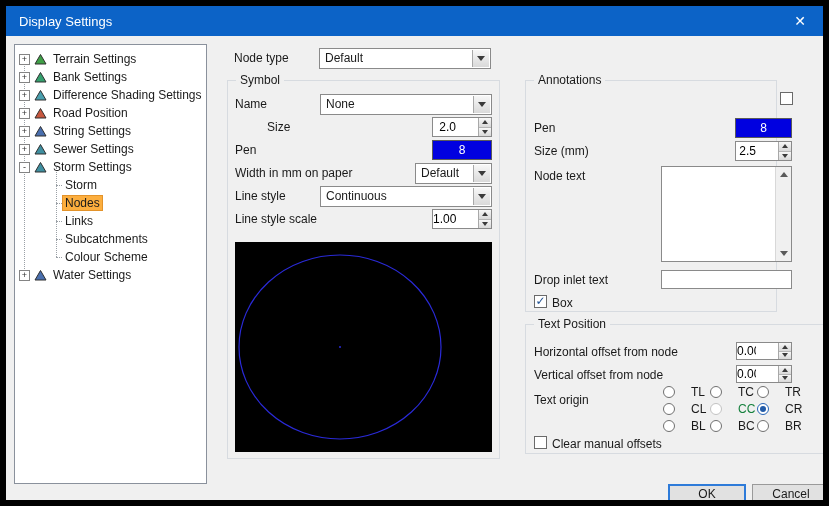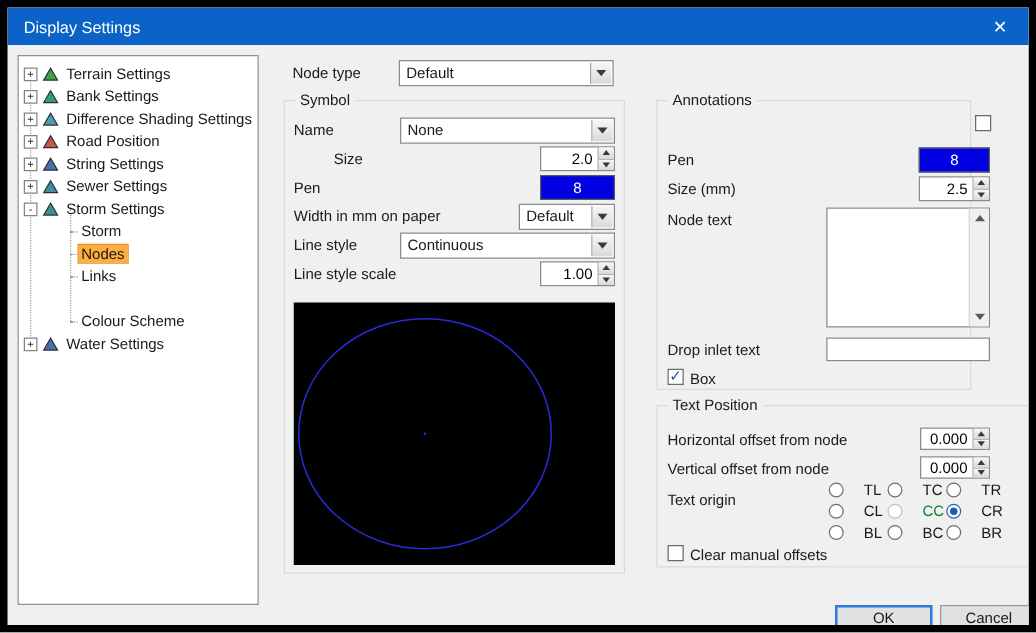--- a/index.html
+++ b/index.html
@@ -24,21 +24,21 @@
   .lbl {position:absolute; white-space:nowrap; line-height:14px;}
   .grp {position:absolute; border:1px solid #d7dbe0;}
   .legend {position:absolute; top:-8px; left:8px; background:#f0f0f0; padding:0 4px; white-space:nowrap; line-height:14px;}
 
   .combo {position:absolute; background:#fff; border:1px solid #8a8a8a;}
   .combo-val {position:absolute; left:5px; top:2px; white-space:nowrap;}
   .ddbtn {position:absolute; right:1px; top:1px; bottom:1px; width:17px; background:linear-gradient(#f7f7f7,#d9d9d9); border-left:1px solid #a8a8a8; display:flex; align-items:center; justify-content:center; cursor:pointer;}
   .ddbtn::after {content:""; width:0; height:0; border-left:4px solid transparent; border-right:4px solid transparent; border-top:5px solid #3a3a3a;}
 
   .nfield {position:absolute; background:#fff; border:1px solid #8a8a8a;}
-  .nfield input {position:absolute; left:0; top:0; width:calc(100% - 14px); height:100%; border:0; outline:0; background:transparent; text-align:right; font:inherit; padding-right:3px;}
+  .nfield input {position:absolute; left:0; top:0; width:calc(100% - 14px); height:100%; border:0; outline:0; background:transparent; text-align:right; font:inherit; padding-right:21px;}
   .spin {position:absolute; right:0; top:0; bottom:0; width:13px; border-left:1px solid #a8a8a8; display:flex; flex-direction:column;}
   .spin i {flex:1; display:flex; align-items:center; justify-content:center; background:linear-gradient(#f7f7f7,#d9d9d9); cursor:pointer;}
   .spin i + i {border-top:1px solid #b5b5b5;}
   .spin i.up::after {content:""; width:0; height:0; border-left:3px solid transparent; border-right:3px solid transparent; border-bottom:4px solid #3a3a3a;}
   .spin i.dn::after {content:""; width:0; height:0; border-left:3px solid transparent; border-right:3px solid transparent; border-top:4px solid #3a3a3a;}
 
   .pen {position:absolute; background:#0000e0; border:1px solid #5a5a5a; color:#fff; text-align:center; line-height:18px;}
   .preview {position:absolute; background:#000;}
 
   .tfield {position:absolute; background:#fff; border:1px solid #8a8a8a;}
@@ -134,20 +134,23 @@
 
     <div class="trow child" style="top:131px">
       <span class="tlabel">Storm</span>
     </div>
     <div class="trow child" style="top:149px">
       <span class="tlabel sel">Nodes</span>
     </div>
     <div class="trow child" style="top:167px">
       <span class="tlabel">Links</span>
     </div>
+    <div class="trow child" style="top:185px">
+      <span class="tlabel">Subcatchments</span>
+    </div>
     <div class="trow child" style="top:203px">
       <span class="tlabel">Colour Scheme</span>
     </div>
 
     <div class="trow" style="top:221px">
       <span class="exp">+</span>
       <svg class="ticon" width="13" height="13" viewBox="0 0 13 13">
           <polygon points="1,11 6.5,1.5 12,11" fill="#4a6fae" stroke="#2f2f2f" stroke-width="1"></polygon>
         </svg>
       <span class="tlabel">Water Settings</span>

